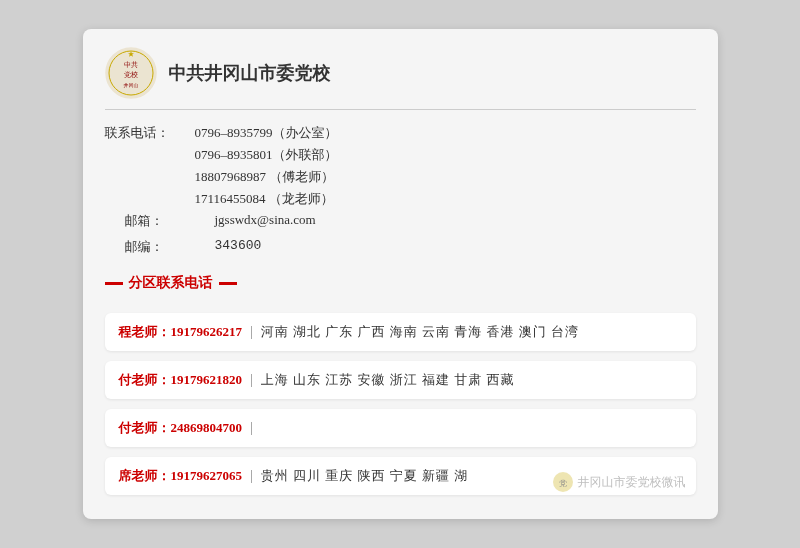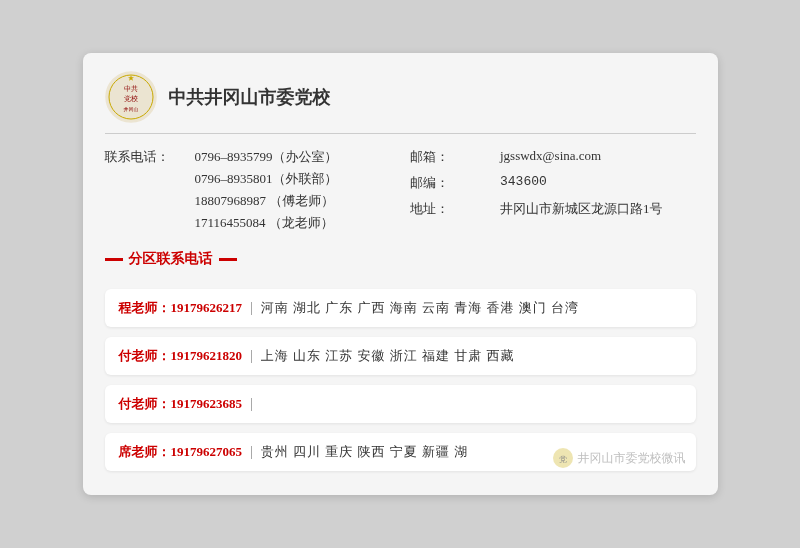--- a/index.html
+++ b/index.html
@@ -34,20 +34,21 @@
       flex-shrink: 0;
     }
     .org-name {
       font-size: 18px;
       font-weight: bold;
       color: #333;
     }
     .contact-section {
       display: flex;
       margin-bottom: 14px;
+      flex-direction: column;
     }
     .contact-left {
       flex: 1;
     }
     .contact-right {
       flex: 1;
       padding-left: 20px;
     }
     .contact-row {
       display: flex;
@@ -171,24 +172,20 @@
     </div>
     <div class="contact-right">
       <div class="contact-row">
         <span class="label">邮箱：</span>
         <span class="value">jgsswdx@sina.com</span>
       </div>
       <div class="contact-row" style="margin-top:8px;font-family:Liberation Mono, monospace;">
         <span class="label">邮编：</span>
         <span class="value">343600</span>
       </div>
-      <div class="contact-row" style="margin-top:8px;">
-        <span class="label">地址：</span>
-        <span class="value">井冈山市新城区龙源口路1号</span>
-      </div>
     </div>
   </div>
 
   <div class="section-title">
     <div class="section-title-bar-left"></div>
     <span class="section-title-text">分区联系电话</span>
     <div class="section-title-bar-right"></div>
   </div>
 
   <div>
@@ -199,21 +196,21 @@
       <span class="region-list">河南  湖北  广东  广西  海南  云南  青海  香港  澳门  台湾</span>
     </div>
 
     <div class="region-card">
       <span class="region-contact">付老师：<span style="color:#c00;">19179621820</span></span>
       <span class="region-divider">|</span>
       <span class="region-list">上海  山东  江苏  安徽  浙江  福建  甘肃  西藏</span>
     </div>
 
     <div class="region-card">
-      <span class="region-contact">付老师：<span style="color:#c00;">19179623685</span></span>
+      <span class="region-contact">付老师：<span style="color:#c00;">24869804700</span></span>
       <span class="region-divider">|</span>
     </div>
 
     <div class="region-card last-row-wrap" style="position:relative;align-items:center;">
       <span class="region-contact">席老师：<span style="color:#c00;">19179627065</span></span>
       <span class="region-divider">|</span>
       <span class="region-list">贵州  四川  重庆  陕西  宁夏  新疆  湖</span>
 
       <div class="watermark">
         <svg class="watermark-logo" viewBox="0 0 22 22" xmlns="http://www.w3.org/2000/svg">

